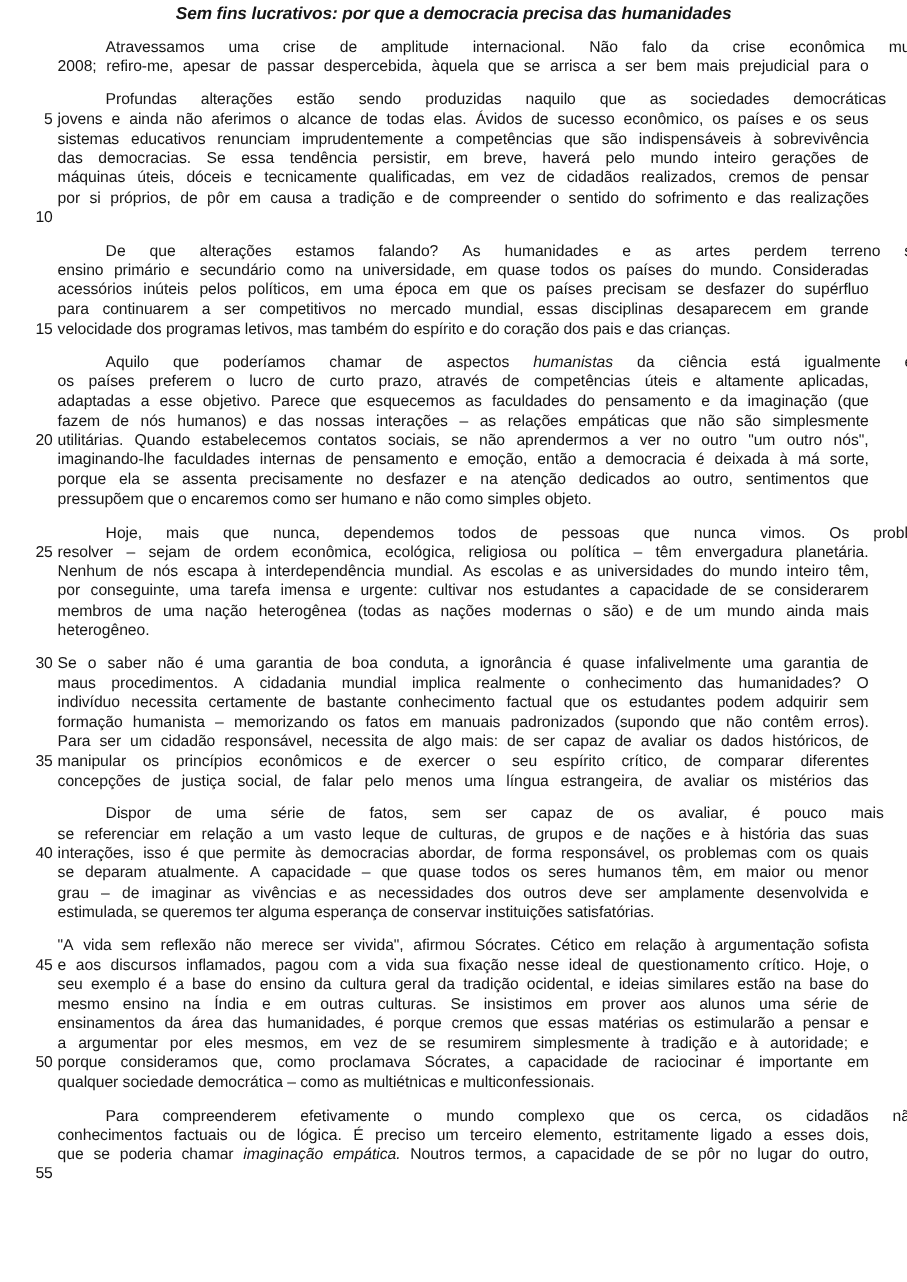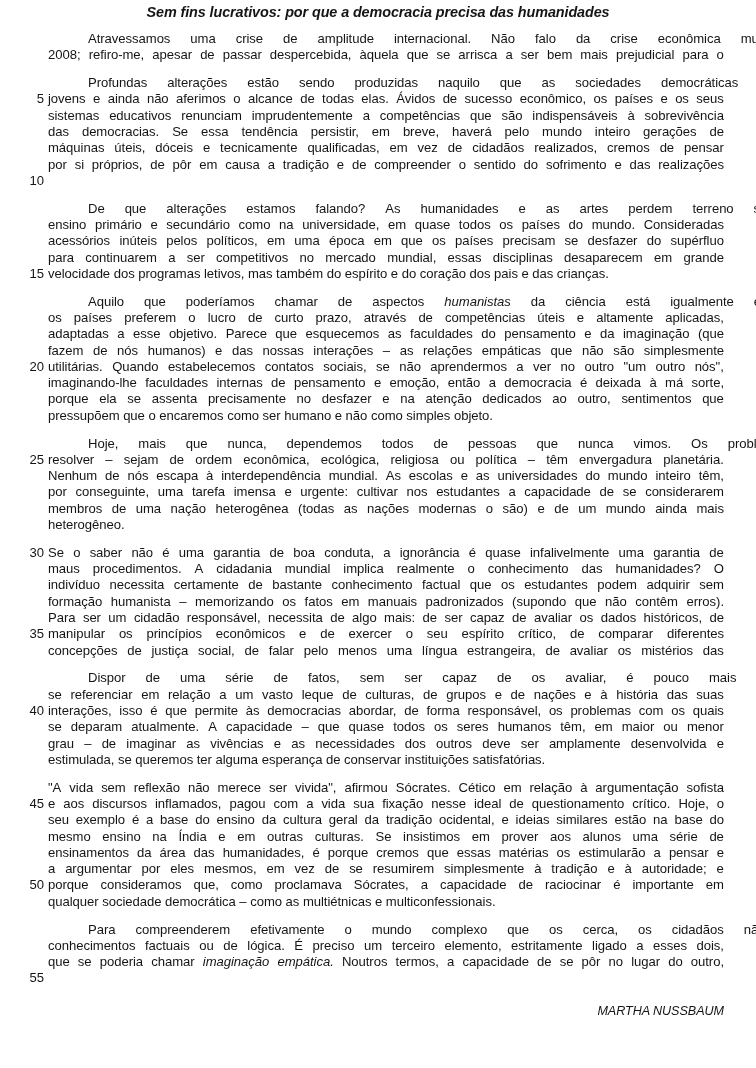--- a/index.html
+++ b/index.html
@@ -307,18 +307,15 @@
         </div>
         <div class="line">
           <span class="ltext just"><i class="w">que</i><i class="w">se</i><i class="w">poderia</i><i class="w">chamar</i><i class="w" style="font-style: italic;">imaginação</i><i class="w" style="font-style: italic;">empática.</i><i class="w">Noutros</i><i class="w">termos,</i><i class="w">a</i><i class="w">capacidade</i><i class="w">de</i><i class="w">se</i><i class="w">pôr</i><i class="w">no</i><i class="w">lugar</i><i class="w">do</i><i class="w">outro,</i></span>
         </div>
         <div class="line">
           <span class="lnum">55</span>
         </div>
       </div>
     </div>
 
-  <div class="attrib" id="author-line">
-    <span>MARTHA NUSSBAUM</span>
-  </div>
 
 
 </div>
 
 </body></html>

